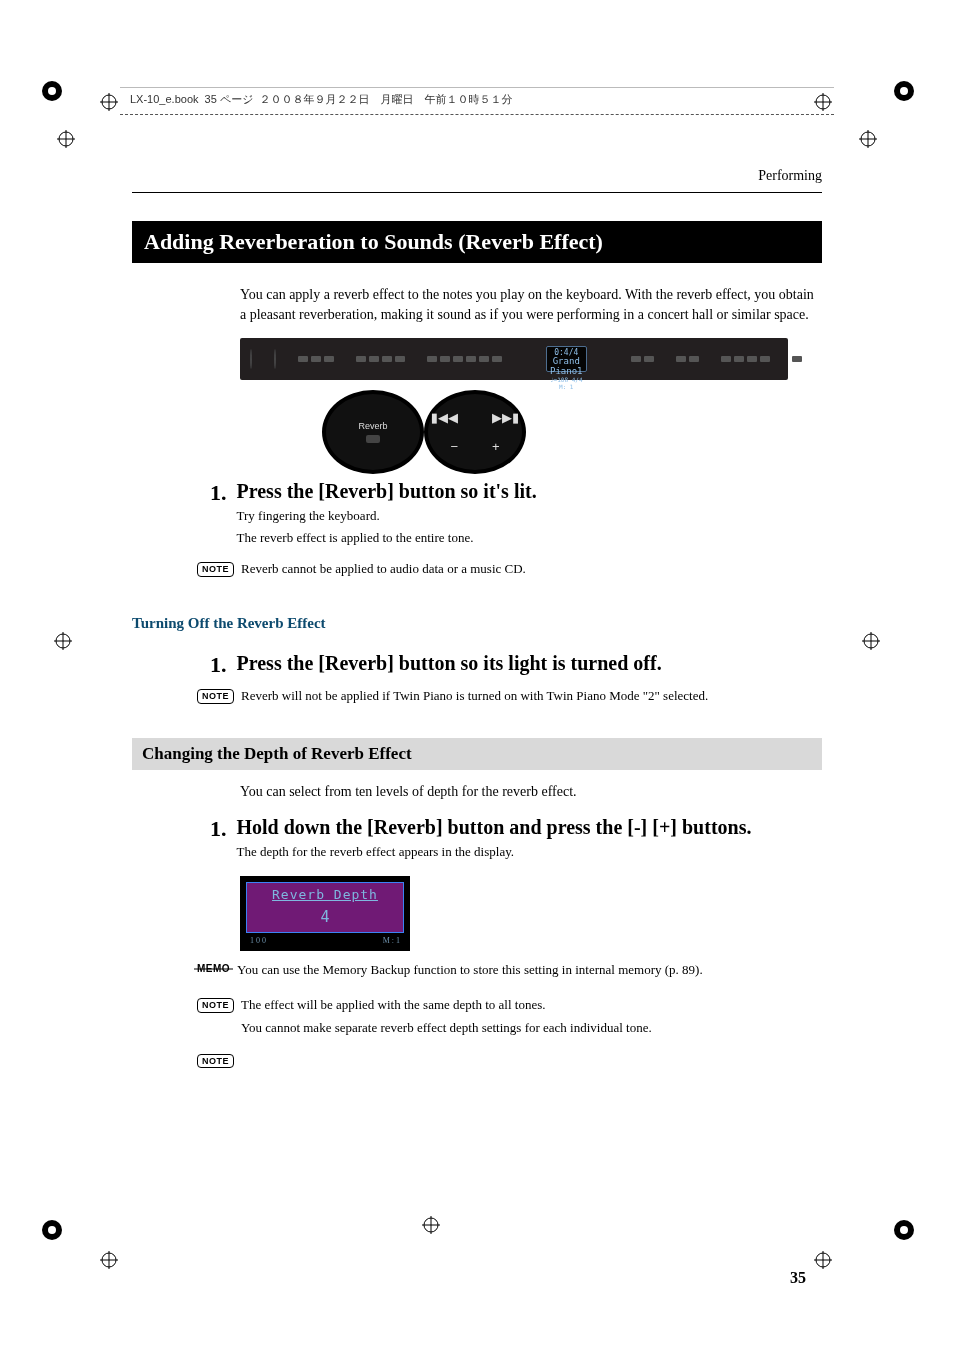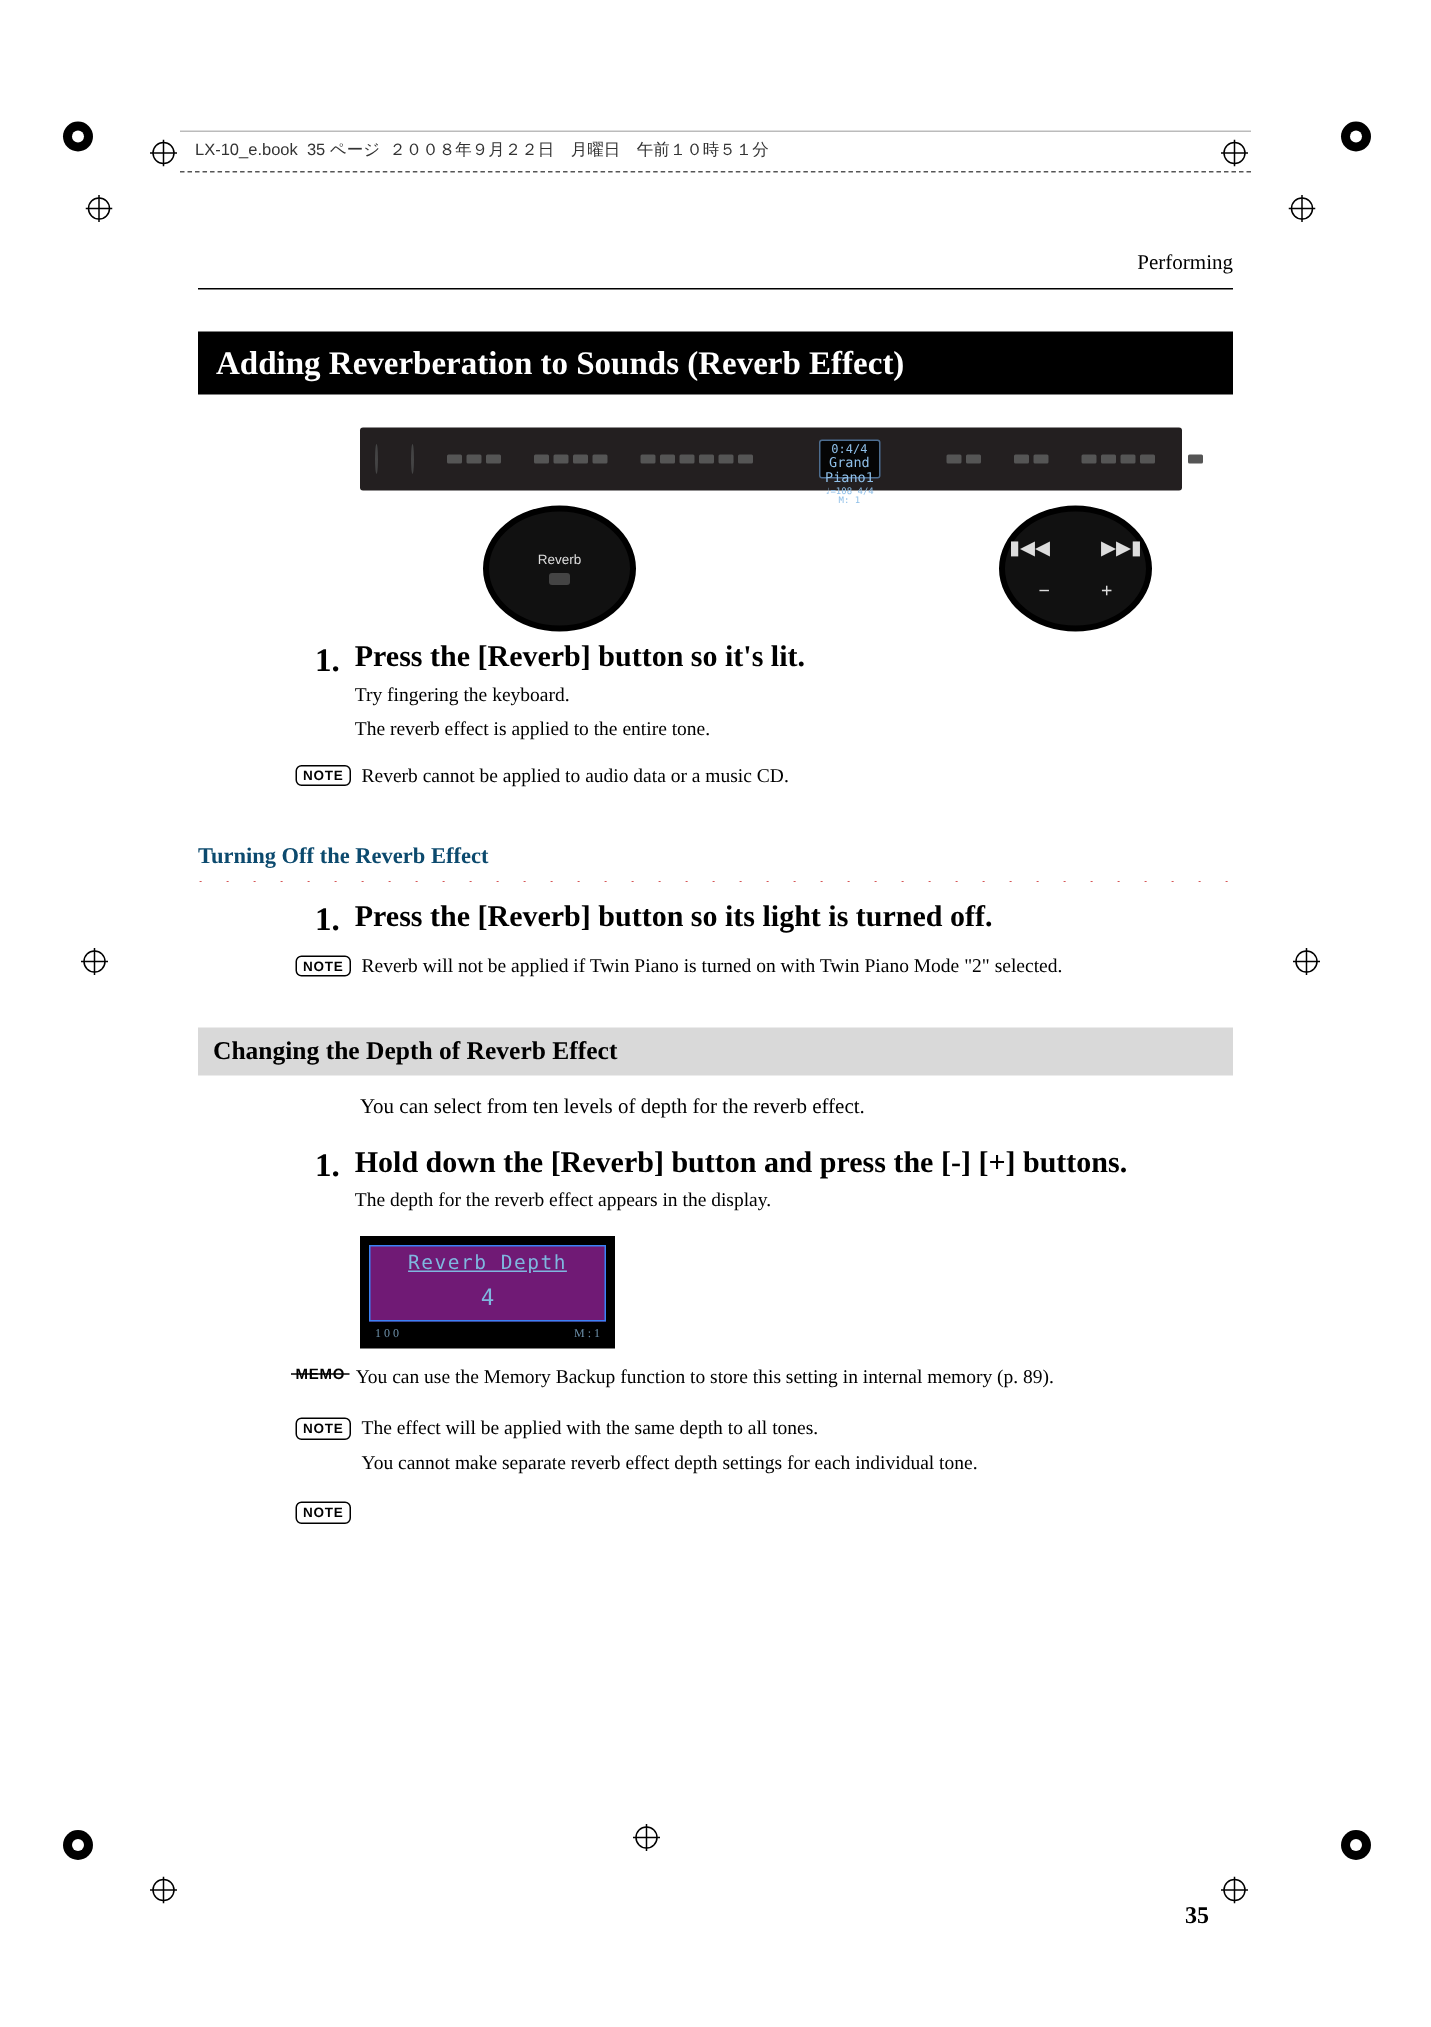--- a/index.html
+++ b/index.html
@@ -175,21 +175,20 @@
     width:20px;height:20px;border-radius:50%;
     background: radial-gradient(circle at 40% 35%, #666, #111);
     border:1px solid #444;
   }
   .tiny-btns {
     display:flex;gap:3px;
   }
   .tiny-btn{width:10px;height:6px;background:#555;border-radius:1px;}
   .callouts {
     display:flex;
-    justify-content:space-between;
     margin-top:10px;
   }
   .callout {
     width:102px;height:84px;border-radius:50%;
     background:#111;border:4px solid #000;
     display:flex;flex-direction:column;align-items:center;justify-content:center;
     color:#ddd;font-size:9px;font-family:sans-serif;
     position:relative;
     margin-left:82px;
   }
@@ -323,20 +322,23 @@
 
 <div class="header-line"></div>
 <div class="header-text">LX-10_e.book  35 ページ  ２００８年９月２２日　月曜日　午前１０時５１分</div>
 
 <div class="content">
   <div class="running-head">Performing</div>
   <hr class="hr-top">
 
   <div class="h1bar">Adding Reverberation to Sounds (Reverb Effect)</div>
 
+  <div class="indent1">
+    <p>You can apply a reverb effect to the notes you play on the keyboard. With the reverb effect, you obtain a pleasant reverberation, making it sound as if you were performing in a concert hall or similar space.</p>
+  </div>
 
   <div class="panel-img">
     <div class="panel-strip">
       <div class="knob"></div>
       <div class="knob"></div>
       <div class="tiny-btns">
           <div class="tiny-btn"></div>
           <div class="tiny-btn"></div>
           <div class="tiny-btn"></div>
         </div>

